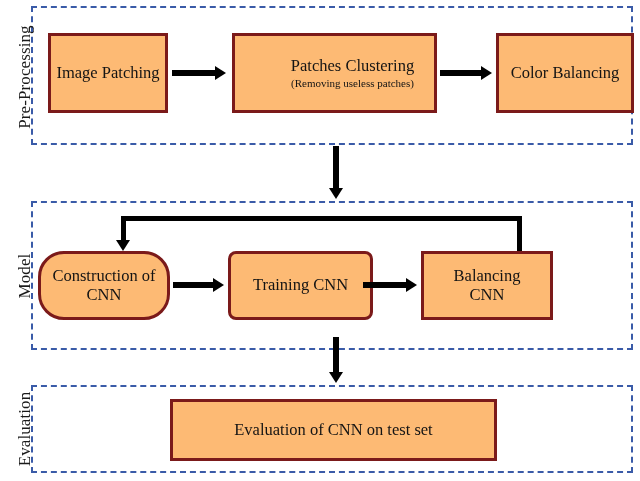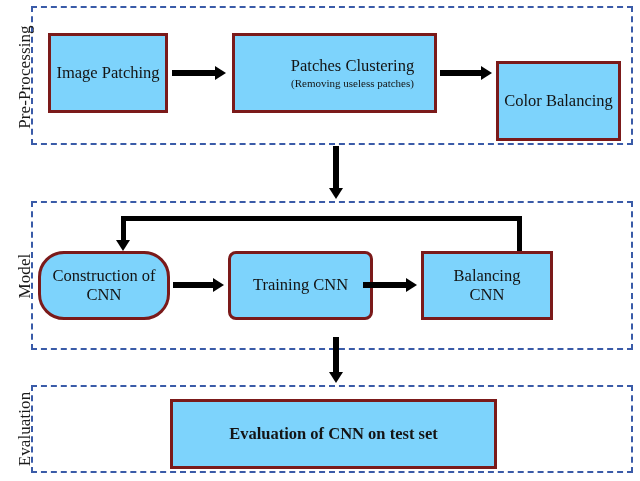--- a/index.html
+++ b/index.html
@@ -35,21 +35,21 @@
     color: #1a1a1a;
     text-align: center;
     letter-spacing: 0.1px;
   }
 
   
   .proc-box {
     position: absolute;
     border: 3px solid #7B1A1A;
     box-sizing: border-box;
-    background: #7dd3fc;
+    background: #fdba74;
     display: flex;
     flex-direction: column;
     align-items: center;
     justify-content: center;
     text-align: center;
     color: #141414;
   }
   .proc-title {
     font-size: 16.5px;
     line-height: 1.12;
@@ -98,21 +98,21 @@
   <div class="arrow-head-right" style="left:215px; top:66px;"></div>
 
   <div class="proc-box" style="left:232px; top:33px; width:205px; height:80px;padding-left:36px;">
     <div class="proc-title">Patches Clustering</div>
     <div class="proc-sub">(Removing useless patches)</div>
   </div>
 
   <div class="arrow-h" style="left:440px; top:70px; width:44px; height:6px;"></div>
   <div class="arrow-head-right" style="left:481px; top:66px;"></div>
 
-  <div class="proc-box" style="left:496px; top:33px; width:125px; height:80px;margin-top:28px;">
+  <div class="proc-box" style="left:496px; top:33px; width:138px; height:80px;">
     <div class="proc-title">Color Balancing</div>
   </div>
 
   <div class="arrow-v" style="left:333px; top:146px; width:6px; height:43px;"></div>
   <div class="arrow-head-down" style="left:329px; top:188px;"></div>
 
   <div class="stage-box" style="left:31px; top:201px; width:602px; height:149px;"></div>
 
   <div class="stage-label" style="left:-33px; top:266px; width:115px; height:20px;">Model</div>
 
@@ -141,17 +141,17 @@
 CNN</div>
   </div>
 
   <div class="arrow-v" style="left:333px; top:337px; width:6px; height:36px;"></div>
   <div class="arrow-head-down" style="left:329px; top:372px;"></div>
 
   <div class="stage-box" style="left:31px; top:385px; width:602px; height:88px;"></div>
 
   <div class="stage-label" style="left:-39px; top:419px; width:127px; height:20px;">Evaluation</div>
 
-  <div class="proc-box" style="left:170px; top:399px; width:327px; height:70px;font-weight:bold;">
+  <div class="proc-box" style="left:170px; top:399px; width:327px; height:62px;">
     <div class="proc-title">Evaluation of CNN on test set</div>
   </div>
 
 </div>
 
 </body></html>

